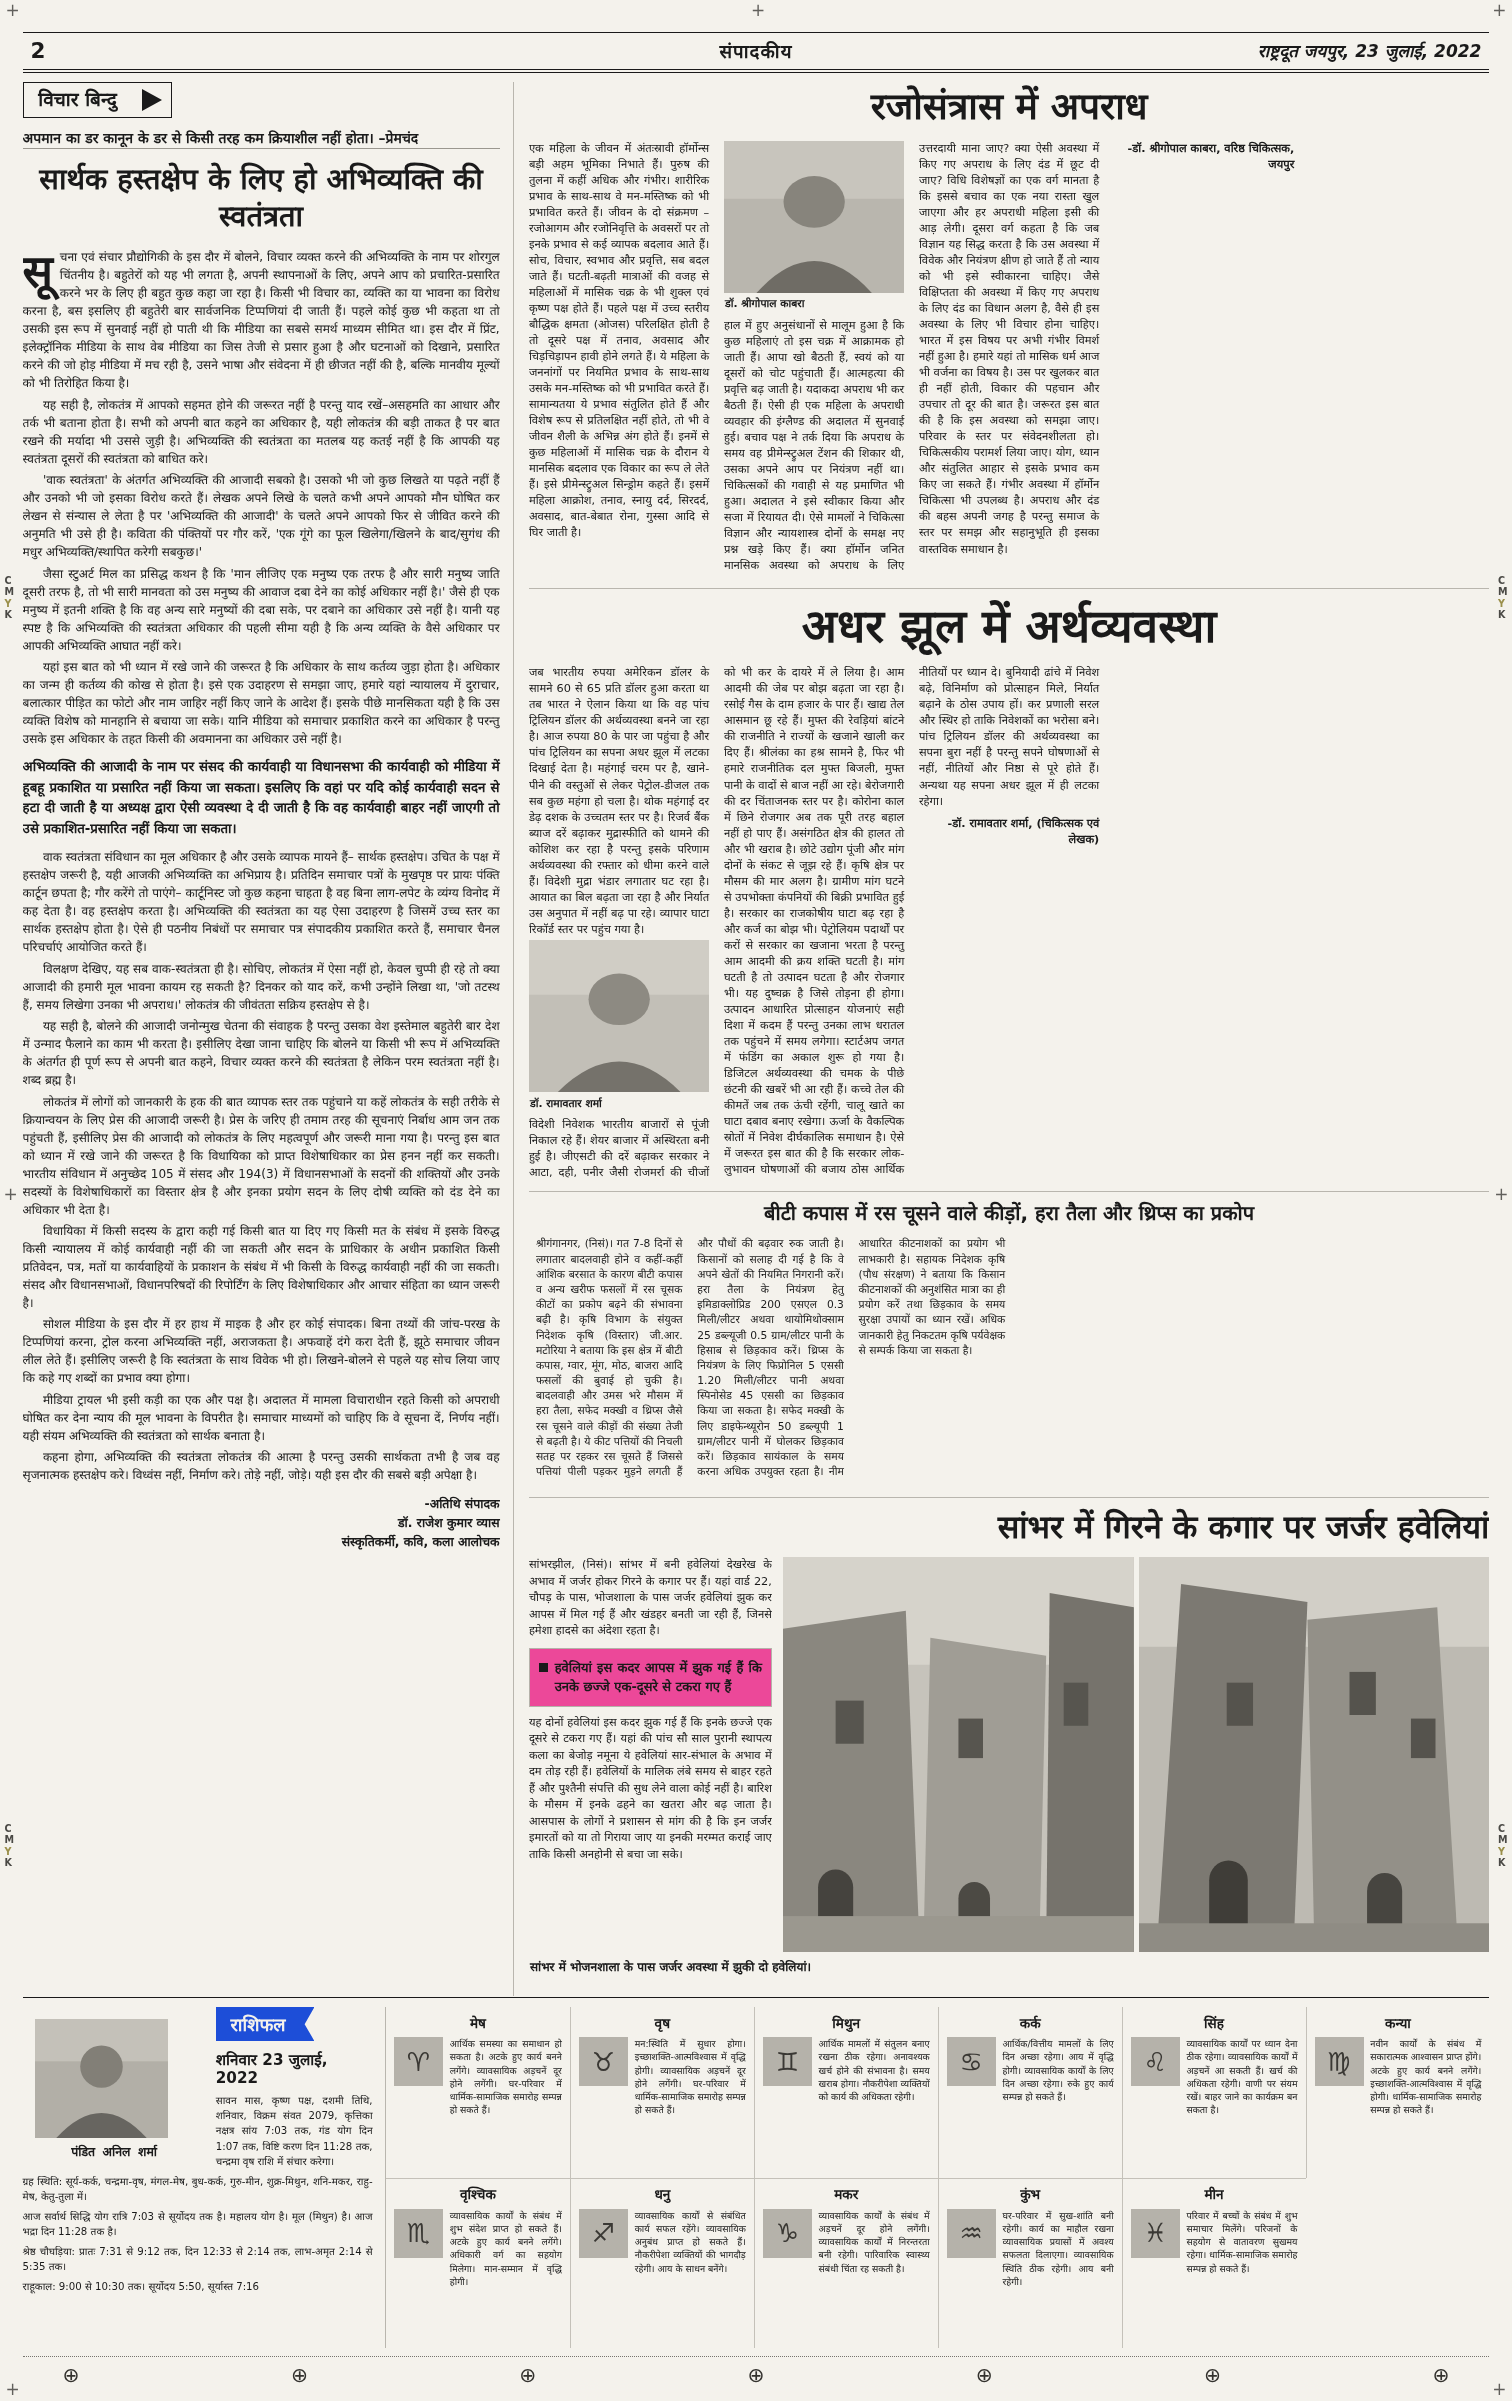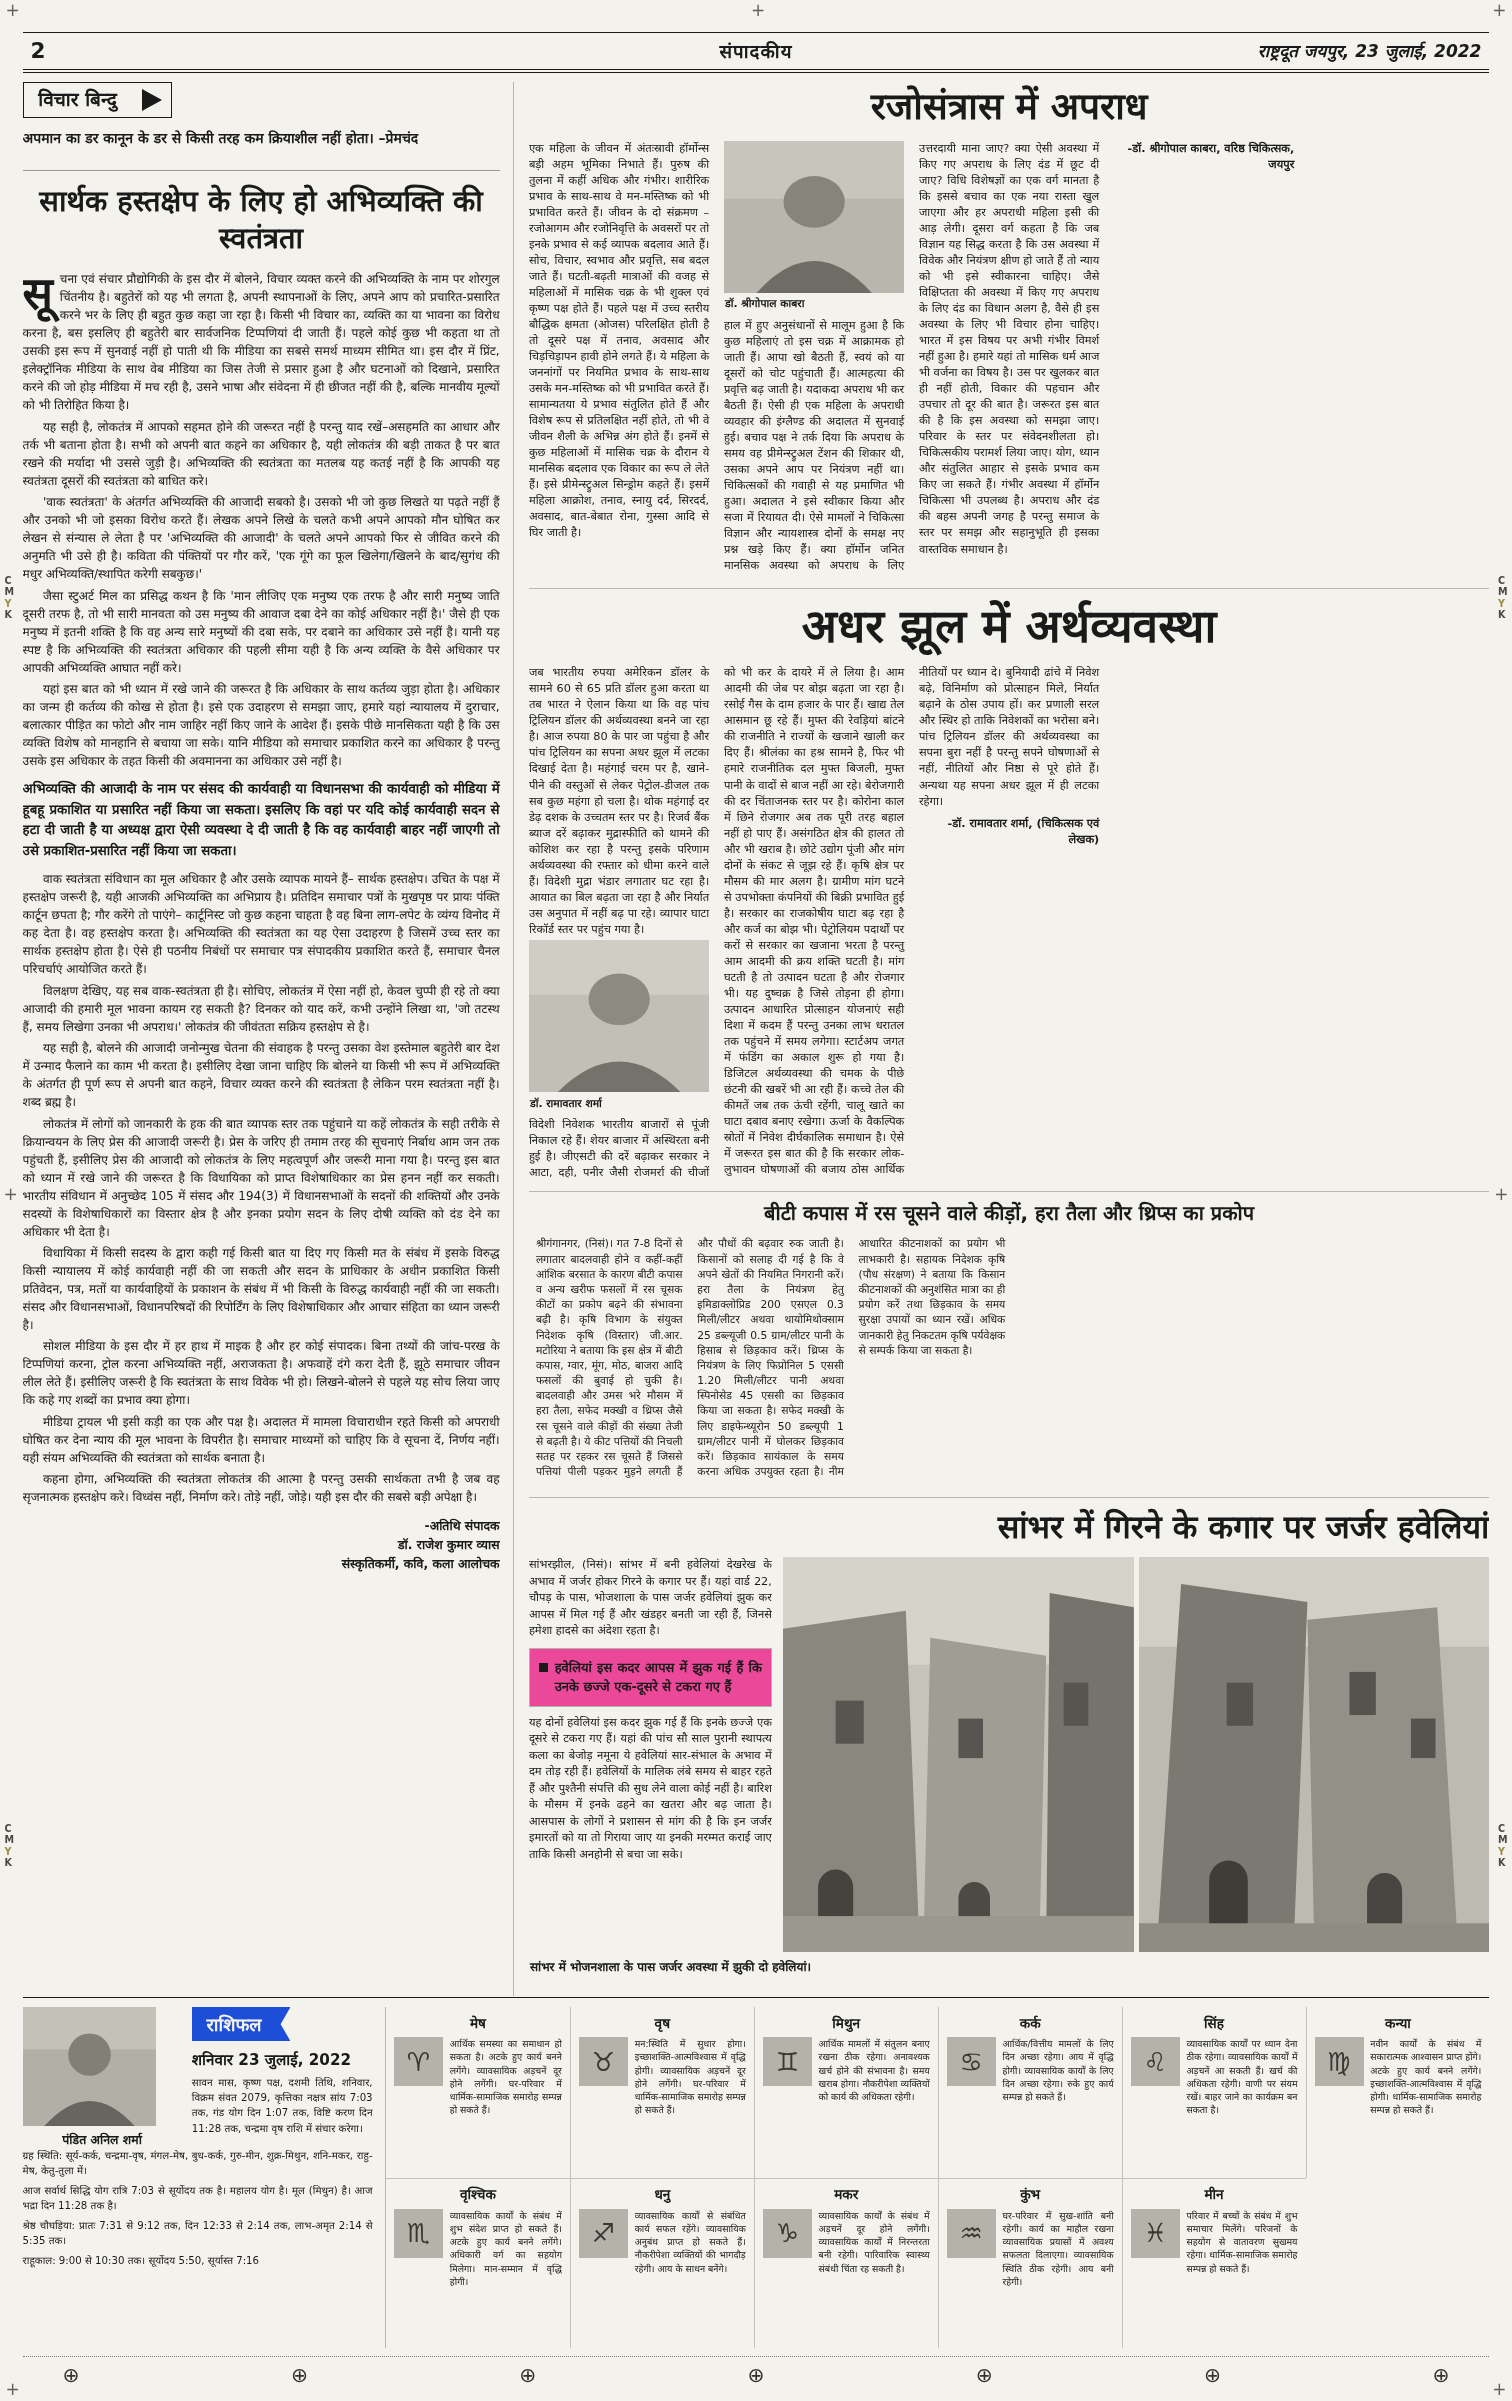--- a/index.html
+++ b/index.html
@@ -20,21 +20,21 @@
   .paper{margin-left:auto;font-size:17px;font-style:italic;font-weight:bold;}
 
   
   .content{display:flex;margin-top:9px;height:1914px;overflow:hidden;}
   .leftcol{width:477px;flex:none;padding-right:13.6px;border-right:0.6px solid #b9b6ae;}
   .rightregion{flex:1;padding-left:14.7px;display:flex;flex-direction:column;min-width:0;}
 
   
   .vb-banner{display:inline-block;position:relative;border:1.7px solid #1a1a1a;padding:3.4px 54px 4.5px 14.7px;font-size:19px;font-weight:bold;background:#f4f2ec;}
   .vb-banner::after{content:"";position:absolute;right:9px;top:50%;transform:translateY(-50%);border-left:20.3px solid #1a1a1a;border-top:11.3px solid transparent;border-bottom:11.3px solid transparent;}
-  .vb-quote{font-size:14px;font-weight:bold;margin:10.2px 0 0;border-bottom:0.6px solid #9a978f;padding-bottom:22px;line-height:1.45;}
+  .vb-quote{font-size:14px;font-weight:bold;margin:10.2px 0 0;border-bottom:0.6px solid #9a978f;padding-bottom:0;line-height:1.45;}
   .ed-headline{font-size:29px;line-height:1.3;text-align:center;margin:11.3px 2.3px 12.4px;font-weight:bold;}
   .ed-body{font-size:12px;line-height:1.5;text-align:justify;}
   .ed-body p{text-indent:20.3px;margin:0 0 3.4px;}
   .ed-body p.lead{text-indent:0;}
   .dropcap{float:left;font-size:45px;line-height:.85;font-weight:bold;padding:4.5px 6.8px 0 0;}
   .ed-pull{font-weight:bold;font-size:13.3px;margin:9px 0;line-height:1.55;text-align:justify;}
   .signoff{text-align:right;font-weight:bold;font-size:12.4px;margin-top:11.3px;line-height:1.5;}
 
   
   .article{position:relative;}
@@ -64,21 +64,21 @@
   .sambhar-pull{background:#ec4899;border:0.6px solid #b5b2aa;padding:9px;margin:8px 0;display:flex;gap:6.8px;font-weight:bold;font-size:13px;line-height:1.5;}
   .square-bullet{width:9px;height:9px;background:#1a1a1a;flex:none;margin-top:5.6px;}
   .sambhar-photos{flex:1;display:flex;gap:4.5px;min-width:0;}
   .ph-big{flex:1;background:#a8a59d;overflow:hidden;}
   .sambhar-caption{font-weight:bold;font-size:12px;padding:5.6px 1.1px 0;}
 
   
   .rashifal{border-top:1.7px double #1a1a1a;margin-top:1.1px;padding-top:9px;height:351px;display:flex;box-sizing:border-box;}
   .rf-left{width:350px;flex:none;padding-right:12.4px;border-right:0.6px solid #b9b6ae;}
   .rf-left-top{display:flex;gap:10.2px;}
-  .rf-photo-wrap{margin:0;width:159px;flex:none;}
+  .rf-photo-wrap{margin:12px;width:159px;flex:none;font-family:Liberation Mono, monospace;}
   .rf-photo{width:133px;height:119px;background:#b5b2aa;overflow:hidden;}
   .rf-pandit{font-weight:bold;font-size:12.4px;margin-top:4.5px;text-align:center;}
   .rf-head{flex:1;min-width:0;}
   .rf-banner{background:#1d4ed8;color:#f4f2ec;font-weight:bold;font-size:18px;padding:4.5px 29px 5.6px 14.7px;display:inline-block;clip-path:polygon(0 0,100% 0,90% 50%,100% 100%,0 100%);}
   .rf-date{font-weight:bold;font-size:15.2px;margin:8px 0 5.6px;}
   .rf-panchang{font-size:10.2px;line-height:1.5;text-align:justify;margin:0 0 4.5px;}
   .rf-grid{flex:1;display:grid;grid-template-columns:repeat(6,1fr);grid-template-rows:1fr 1fr;min-width:0;}
   .rf-cell{padding:5.6px 8px;border-left:0.6px solid #c4c1b9;overflow:hidden;}
   .rf-cell:nth-child(6n+1){border-left:none;}
   .rf-cell:nth-child(n+7){border-top:0.6px solid #c4c1b9;}

